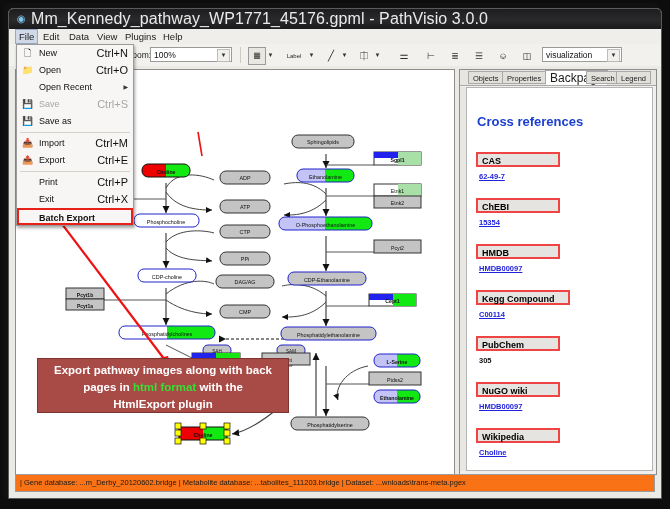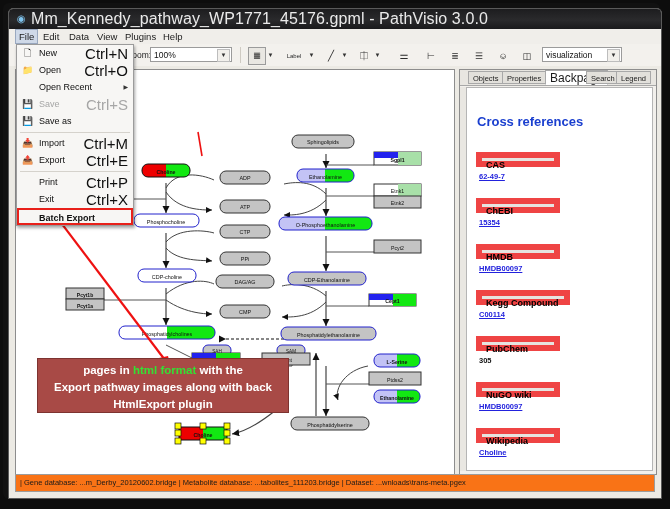--- a/index.html
+++ b/index.html
@@ -108,21 +108,21 @@
   #panelscroll{
     position:absolute;left:0;top:17px;width:6px;bottom:3px;background:#e9e7e2;
     border-right:1px solid #c9c6c0;
   }
   .xref-title{
     position:absolute;left:10px;top:26px;font-size:13px;font-weight:bold;
     color:#1a3fcf;
   }
   .xbox{
     position:absolute;left:9px;width:84px;height:15px;
-    background:#e6e4e0;border:6px solid #ef4444;
+    background:#e6e4e0;border:2px solid #ef4444;
     font-size:9px;font-weight:bold;line-height:15px;color:#000;
     padding-left:4px;box-sizing:border-box;
   }
   .xlink{
     position:absolute;left:12px;font-size:7.5px;color:#2222dd;
     text-decoration:underline;font-weight:bold;
   }
   .xplain{position:absolute;left:12px;font-size:7.5px;color:#111;font-weight:bold;}
   
   #statusbar{
@@ -155,21 +155,21 @@
   .fm-ico{
     position:absolute;left:4px;top:2px;width:13px;height:13px;
     font-size:9px;line-height:13px;text-align:center;
   }
   .fm-lbl{
     position:absolute;left:22px;top:0;height:17px;line-height:17px;
     font-size:9px;color:#101010;
   }
   .fm-key{
     position:absolute;right:5px;top:0;height:17px;line-height:17px;
-    font-size:15px;color:#101010;
+    font-size:11px;color:#101010;
   }
   .fm-arrow{
     position:absolute;right:5px;top:5px;font-size:6px;color:#333;line-height:7px;
   }
   .fm-item.disabled .fm-lbl,.fm-item.disabled .fm-key{color:#a6a6a6;}
   .fm-sep{height:1px;background:#d5d2cc;margin:2px 3px;}
   .fm-item.highlight{
     border:2px solid #e8201a;box-sizing:border-box;height:17px;
   }
   
@@ -408,22 +408,22 @@
           </g>
         </svg>
 
         <svg id="arrowsvg" width="438" height="404">
           <line x1="-10" y1="80" x2="155" y2="298" stroke="#ee1111" stroke-width="2.2"></line>
           <path d="M155,298 L143,288 L152,286 z" fill="#ee1111"></path>
           <line x1="186" y1="86" x2="182" y2="62" stroke="#ee1111" stroke-width="1.6"></line>
         </svg>
 
         <div id="callout">
+          <div>Export pathway images along with back</div>
           <div><span>pages in </span><span class="hl">html format</span><span> with the</span></div>
-          <div>Export pathway images along with back</div>
           <div>HtmlExport plugin</div>
         </div>
       </div>
 
       <div id="hscroll">
         <div class="thumb"></div>
       </div>
 
       <div id="sidepane">
         <div id="tabstrip">

